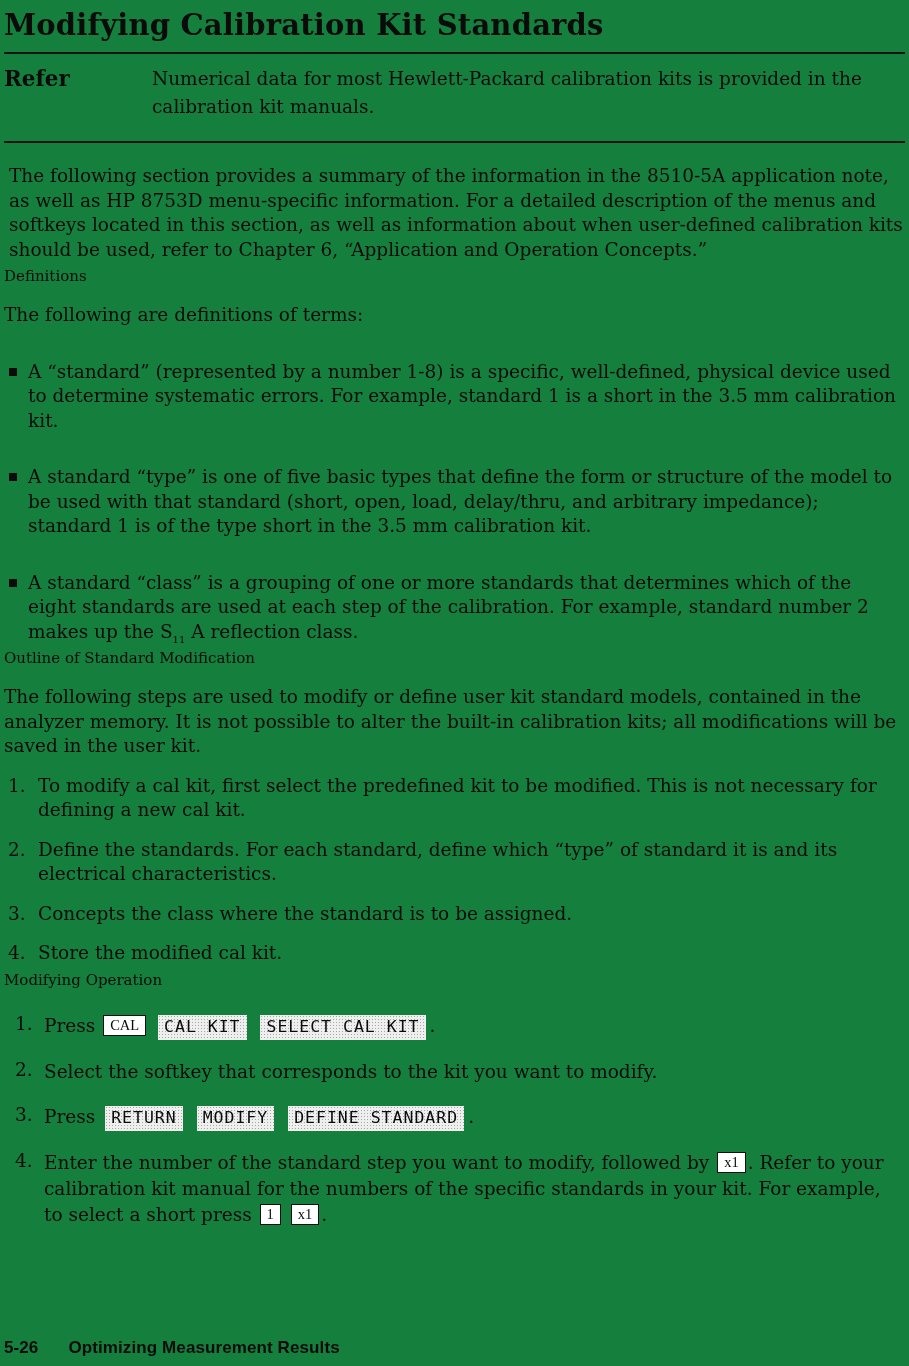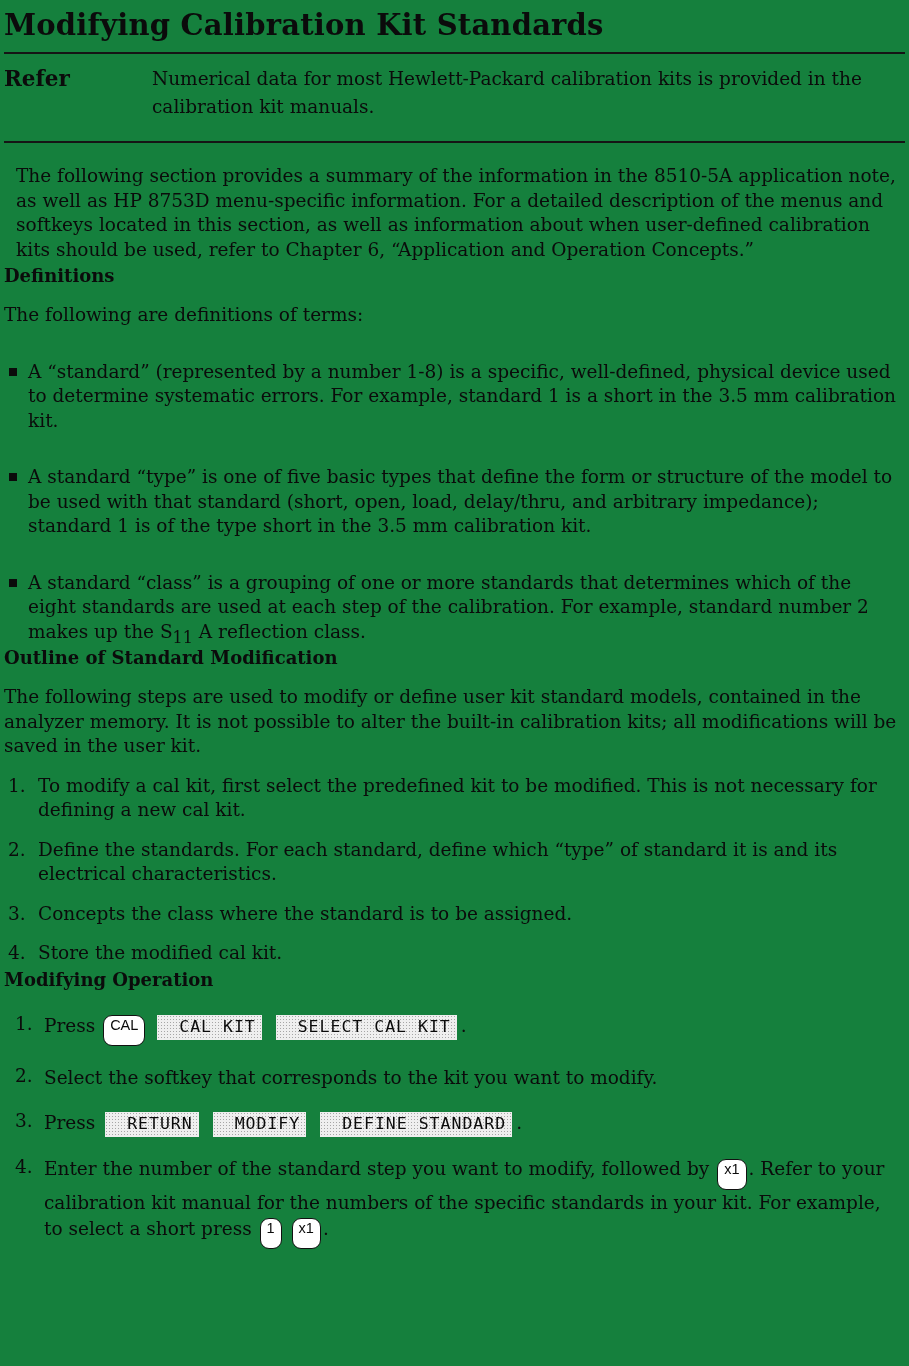--- a/index.html
+++ b/index.html
@@ -41,77 +41,77 @@
     flex: 0 0 148px;
     font-weight: bold;
     font-size: 21.5px;
     line-height: 27px;
   }
   .note-text {
     flex: 1;
     line-height: 28px;
     padding-right: 30px;
   }
-  .intro-para { margin: 21px 0 0 12px; }
+  .intro-para { margin: 21px 0 0 5px; }
   h2.section-heading {
     margin: 0;
-    font-size: 18px;
+    font-size: 15px;
     line-height: 28px;
-    font-weight: bold;
+    font-weight: normal;
   }
   .mt-defs { margin-top: 37px; }
   .mt-outline { margin-top: 33px; }
   .mt-modstd { margin-top: 34px; }
   .lead-para { margin: 13px 0 0 0; }
   .bullet-list { margin: 8px 0 0 0; padding: 0; list-style: none; }
   .bullet-item {
     position: relative;
     margin-top: 32px;
     padding-left: 24px;
   }
   .bullet-square {
     position: absolute;
     left: 5px;
     top: 8px;
     width: 8px;
     height: 8px;
     background: #0b0b0b;
   }
-  sub.s-sub { font-size: 16px; line-height: 0; }
+  sub.s-sub { font-size: 10px; line-height: 0; }
   .num-list { margin: 6px 0 0 0; padding: 0; list-style: none; }
   .num-item {
     position: relative;
     margin-top: 15px;
     padding-left: 34px;
   }
   .num-item .item-num { position: absolute; left: 4px; top: 0; }
   .step-list { margin: 4px 0 0 0; padding: 0; list-style: none; }
   .step-item {
     position: relative;
     margin-top: 19px;
     padding-left: 40px;
     line-height: 26px;
   }
   .step-item .item-num { position: absolute; left: 11px; top: -2px; }
   .hardkey {
     display: inline-block;
     border: 1.7px solid #111;
-    border-radius: 9px;
-    padding: 0 6px 11px 6px;
+    border-radius: 0;
+    padding: 0 6px 1px 6px;
     margin: 0 2px;
-    font-family: Liberation Sans, sans-serif;
+    font-family: Liberation Serif, serif;
     font-size: 14.5px;
     line-height: 18px;
     vertical-align: 1.5px;
     background: #fff;
   }
   .softkey {
     display: inline-block;
     margin: 0 4px;
-    padding: 3px 6px 4px 22px;
+    padding: 3px 6px 4px 6px;
     font-family: "DejaVu Sans Mono", "Liberation Mono", monospace;
     font-size: 16.5px;
     line-height: 18px;
     letter-spacing: 1px;
     background-color: #efefef;
     background-image: radial-gradient(#a6a6a6 0.7px, rgba(255,255,255,0) 0.85px);
     background-size: 3px 3px;
   }
   .page-footer {
     position: absolute;
@@ -210,14 +210,18 @@
     </li>
     <li class="step-item">
       <span class="item-num">4.</span>
       <span>Enter the number of the standard step you want to modify, followed by</span>
       <span class="hardkey">x1</span><span>.  Refer to your calibration kit manual for the numbers of the specific standards in your kit.  For example, to select a short press</span>
       <span class="hardkey">1</span>
       <span class="hardkey">x1</span><span>.</span>
     </li>
   </ol>
 
+  <div class="page-footer">
+    <span>5-26</span>
+    <span>Optimizing Measurement Results</span>
+  </div>
 
 </div>
 
 </body></html>

